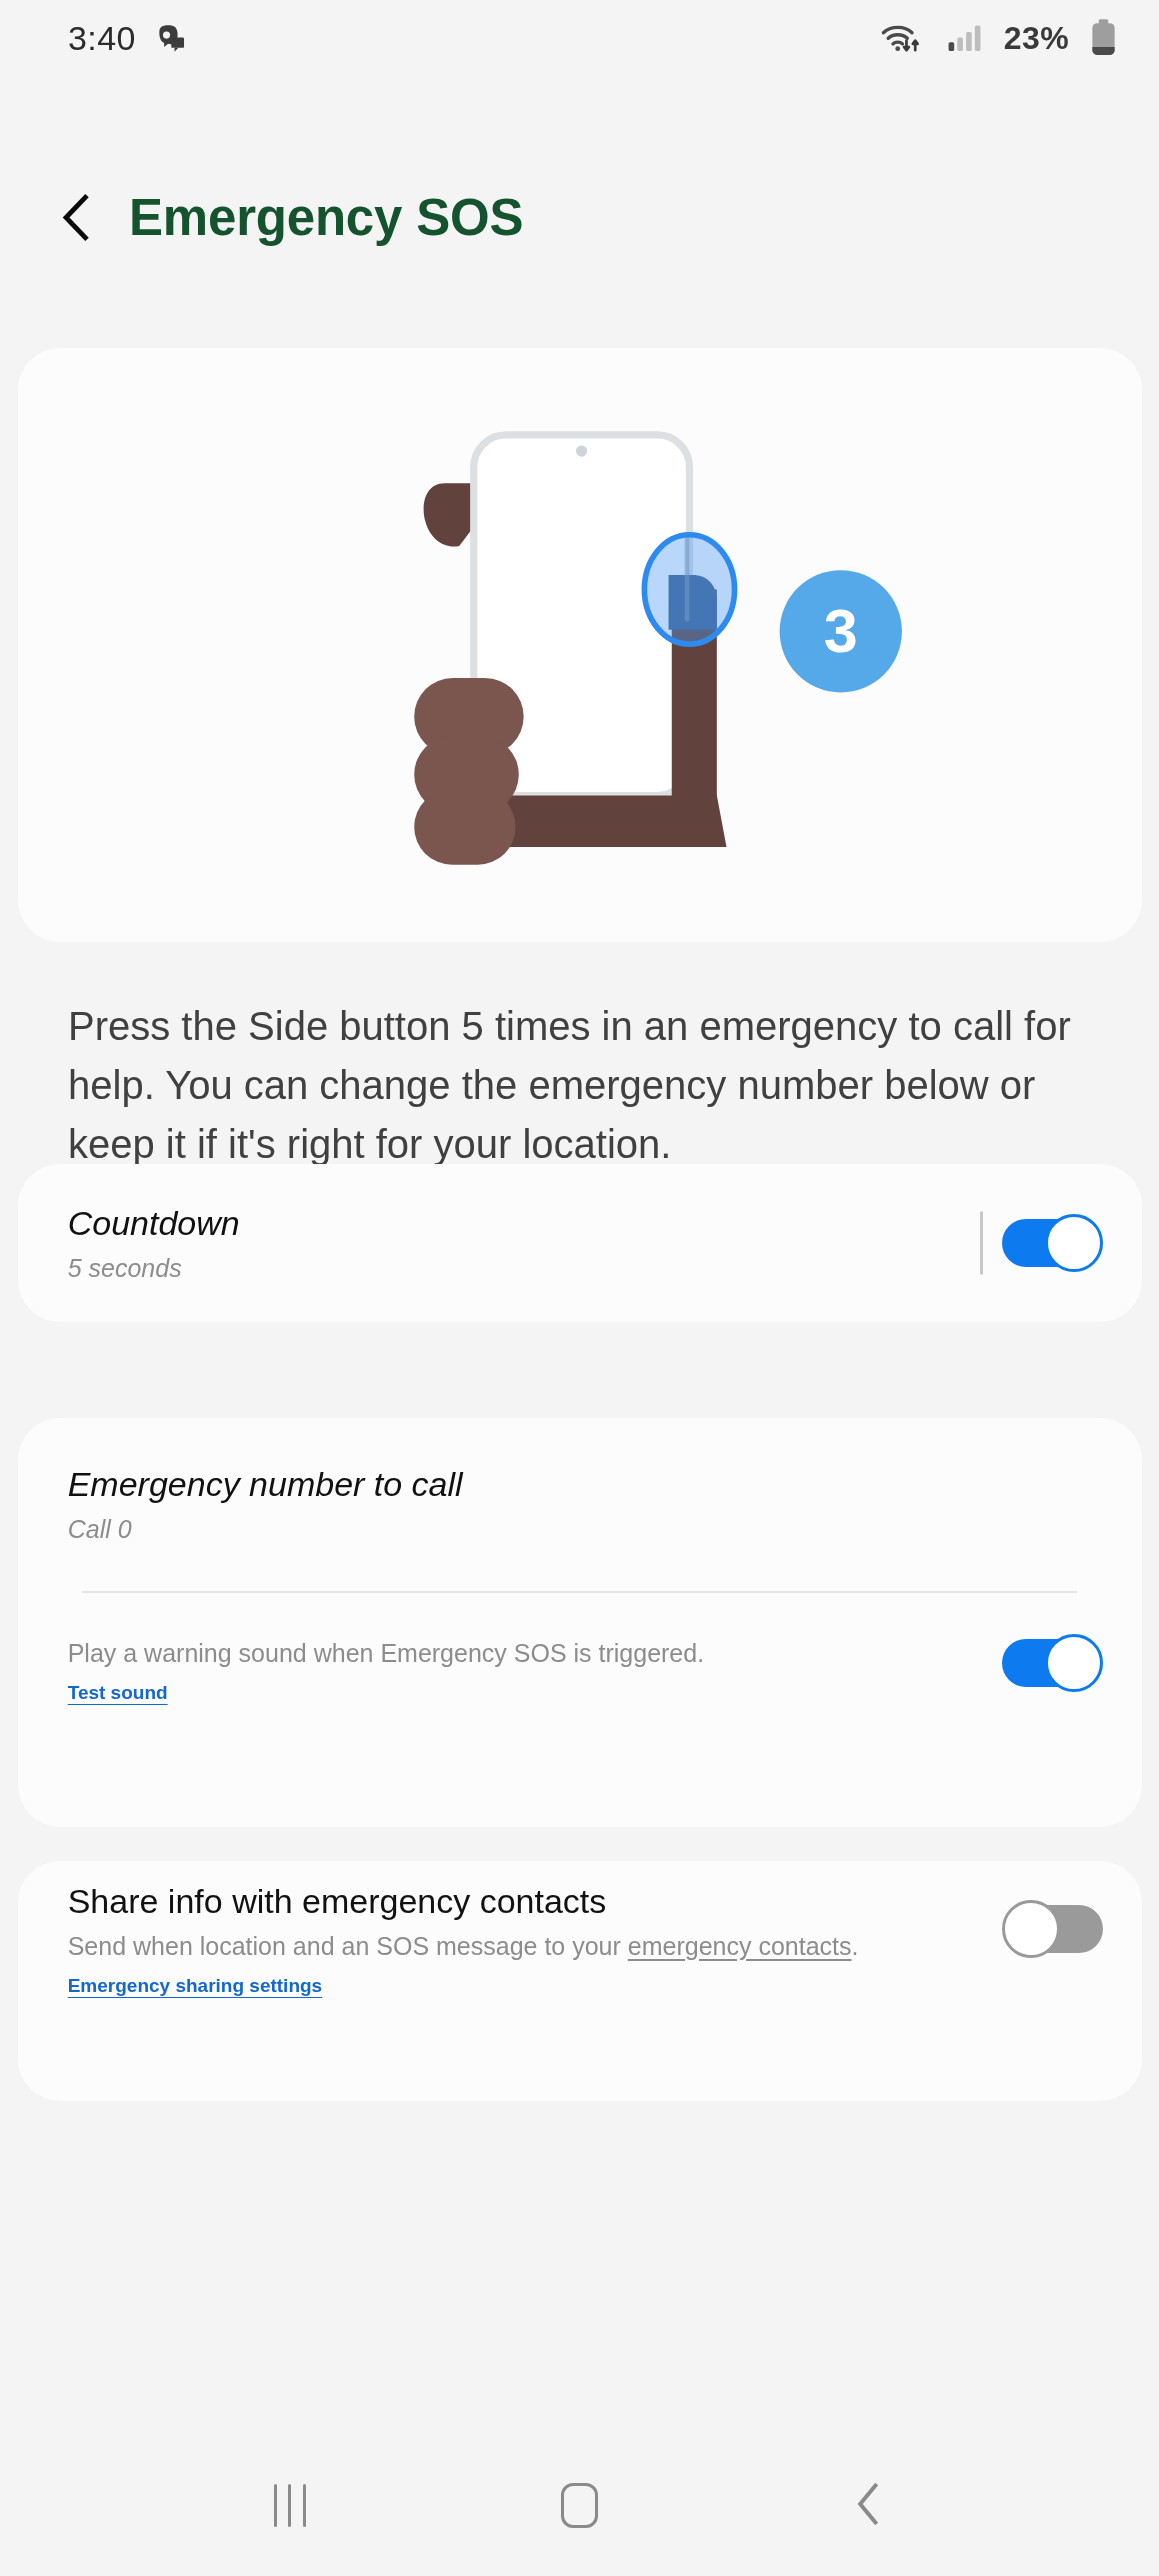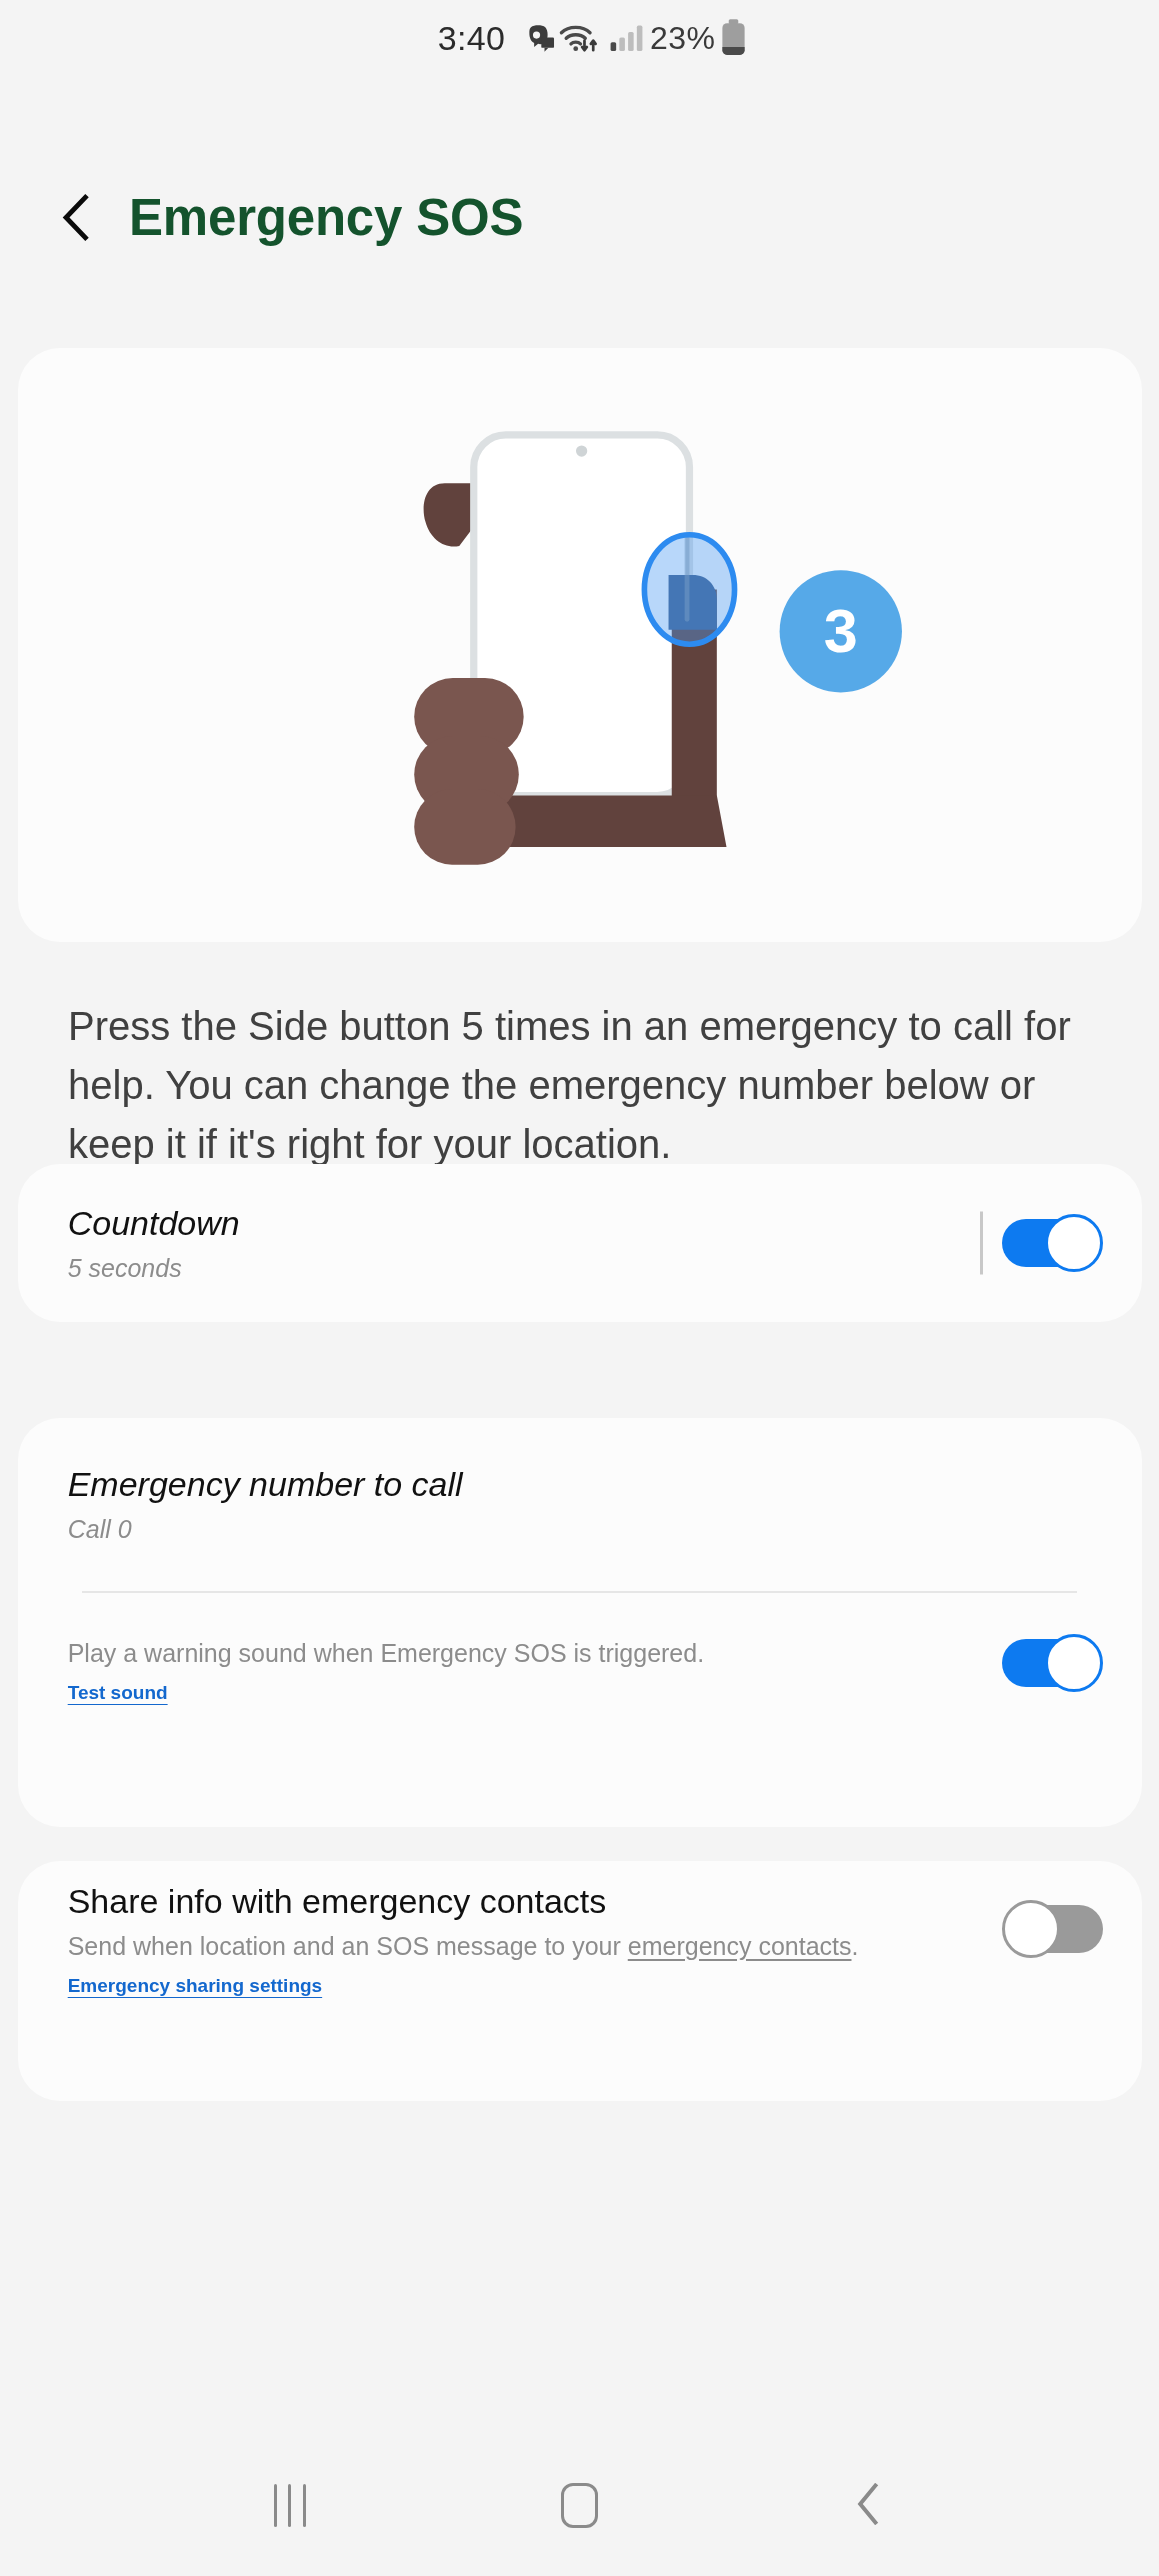--- a/index.html
+++ b/index.html
@@ -8,26 +8,26 @@
     background:#F4F4F4;
     font-family:"Liberation Sans", sans-serif;
     -webkit-font-smoothing:antialiased;
     overflow:hidden;
   }
   .screen { position:relative; width:1159px; height:2576px; background:#F4F4F4; }
 
   
   .statusbar {
     position:absolute; top:0; left:0; width:1159px; height:77px;
-    display:flex; align-items:center; justify-content:center;
+    display:flex; align-items:center; justify-content:space-between;
     padding:0 42px 0 68px;
   }
   .sb-left { display:flex; align-items:center; gap:17.7px; }
   .sb-clock { font-size:34px; color:#2B2B2B; letter-spacing:0.4px; }
-  .sb-right { display:flex; align-items:center; gap:5px; }
+  .sb-right { display:flex; align-items:center; gap:21px;font-weight:bold; }
   .sb-batt-text { font-size:32px; color:#3A3A3A; letter-spacing:0.4px; }
 
   
   .header {
     position:absolute; top:161px; left:0; width:1159px; height:113px;
     display:flex; align-items:center; padding-left:58px; gap:34px;
   }
   .back-chevron { width:37px; height:45px; display:flex; align-items:center; justify-content:center; }
   .page-title { font-size:51px; font-weight:bold; color:#14532d; letter-spacing:-0.2px; }
 

